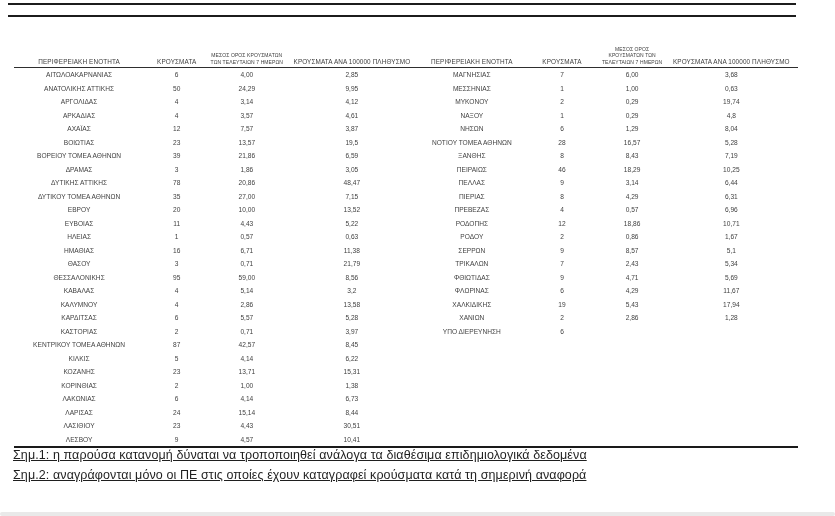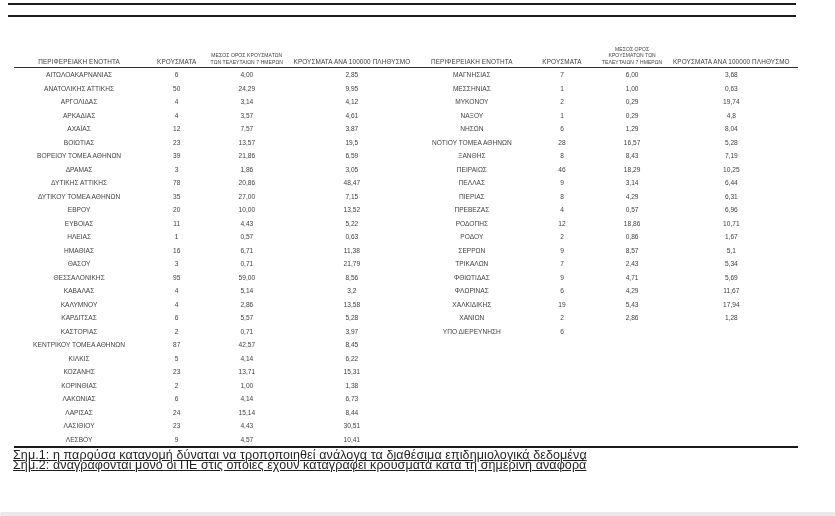--- a/index.html
+++ b/index.html
@@ -58,21 +58,21 @@
   }
   .note {
     position: absolute;
     left: 13px;
     font-size: 12.5px;
     color: #1f1f1f;
     letter-spacing: 0.1px;
     text-decoration: underline;
   }
   .note1 { top: 448px; }
-  .note2 { top: 458px; }
+  .note2 { top: 468px; }
   .bottom-strip {
     position: absolute;
     left: 0;
     bottom: 0;
     width: 100%;
     height: 4px;
     background: #e9e9e9;
     border-radius: 2px;
   }
 </style>

